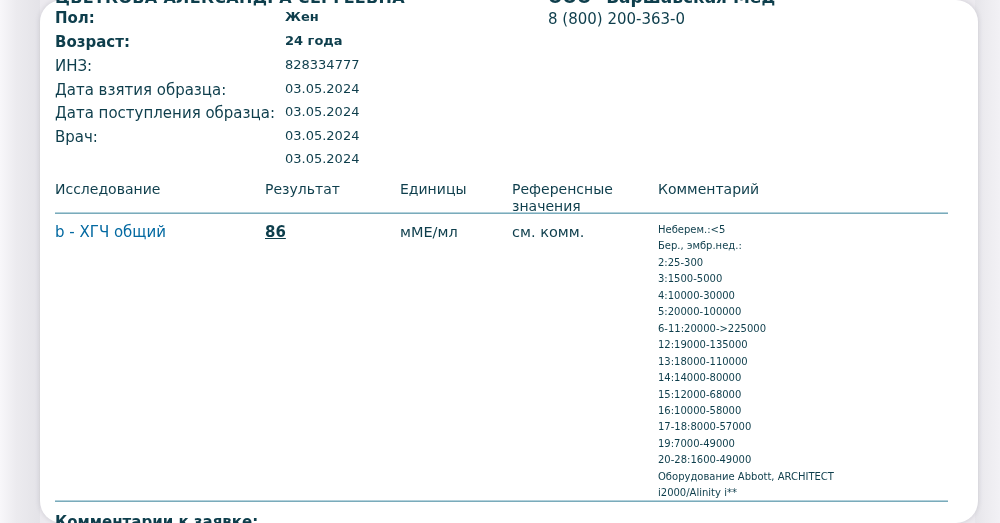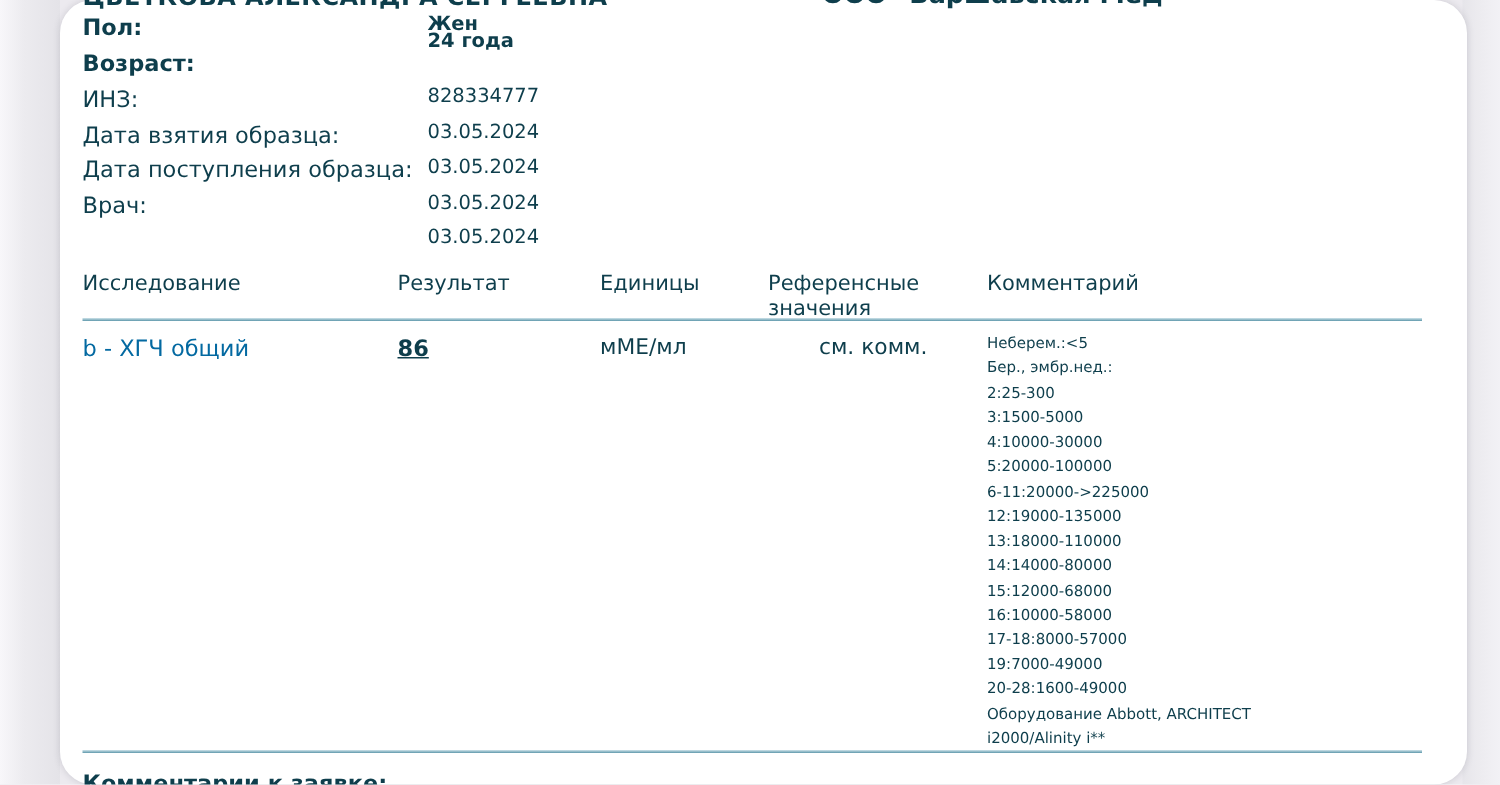--- a/index.html
+++ b/index.html
@@ -45,21 +45,21 @@
     height: 2px;
     background: linear-gradient(to bottom, #cfe3ea, #5e98ab);
     left: 15px; width: 893px;
   }
   .test-link {
     left: 15px; font-size: 15px; color: #0369a1; white-space: nowrap;
     cursor: pointer;
   }
   .result-val { left: 225px; font-size: 15px; font-weight: bold; text-decoration: underline; }
   .units-val { left: 360px; font-size: 14.5px; }
-  .ref-val { left: 472px; font-size: 14.5px; margin-left: 34px; }
+  .ref-val { left: 472px; font-size: 14.5px; }
   .comment-block {
     left: 618px; top: 222px; width: 300px;
     font-size: 10px; line-height: 16.45px;
     white-space: pre-line;
   }
   .footer-label {
     left: 15px; top: 513px;
     font-size: 15px; font-weight: bold; white-space: nowrap;
   }
 </style>
@@ -71,37 +71,38 @@
   <div class="margin-right"></div>
 
   <div class="page">
 
     <div class="abs clipped-name">ЦВЕТКОВА АЛЕКСАНДРА СЕРГЕЕВНА</div>
 
     <div class="abs info-label bold" style="top:9px">Пол:</div>
     <div class="abs info-value bold" style="top:9px">Жен</div>
 
     <div class="abs info-label bold" style="top:33px">Возраст:</div>
-    <div class="abs info-value bold" style="top:20px">24 года</div>
+    <div class="abs info-value bold" style="top:33px">24 года</div>
 
     <div class="abs info-label" style="top:57px">ИНЗ:</div>
     <div class="abs info-value" style="top:57px">828334777</div>
 
     <div class="abs info-label" style="top:81px">Дата взятия образца:</div>
     <div class="abs info-value" style="top:81px">03.05.2024</div>
 
     <div class="abs info-label" style="top:104px">Дата поступления образца:</div>
     <div class="abs info-value" style="top:104px">03.05.2024</div>
 
     <div class="abs info-label" style="top:128px">Врач:</div>
     <div class="abs info-value" style="top:128px">03.05.2024</div>
 
     <div class="abs info-value" style="top:151px">03.05.2024</div>
 
     <div class="abs lab-name">ООО "Варшавская Мед"</div>
+    <div class="abs lab-line" style="top:10px">8 (800) 200-363-0</div>
 
     <div class="abs th" style="left:15px;top:181px">Исследование</div>
     <div class="abs th" style="left:225px;top:181px">Результат</div>
     <div class="abs th" style="left:360px;top:181px">Единицы</div>
     <div class="abs th-wrap" style="left:472px;top:181px">Референсные значения</div>
     <div class="abs th" style="left:618px;top:181px">Комментарий</div>
 
     <div class="abs rule" style="top:212px"></div>
 
     <div class="abs test-link" style="top:223px">b - ХГЧ общий</div>

